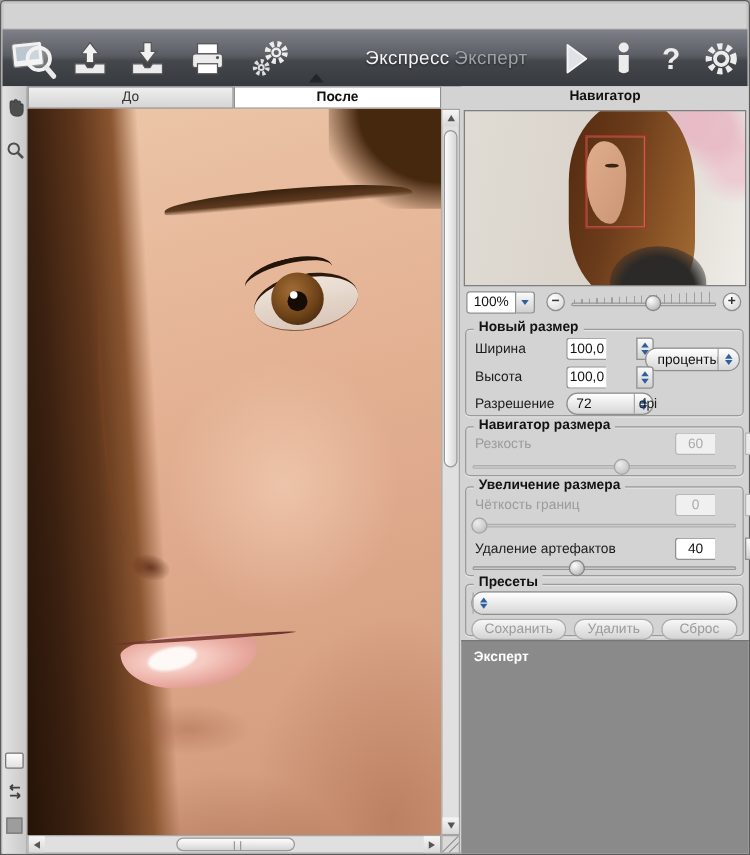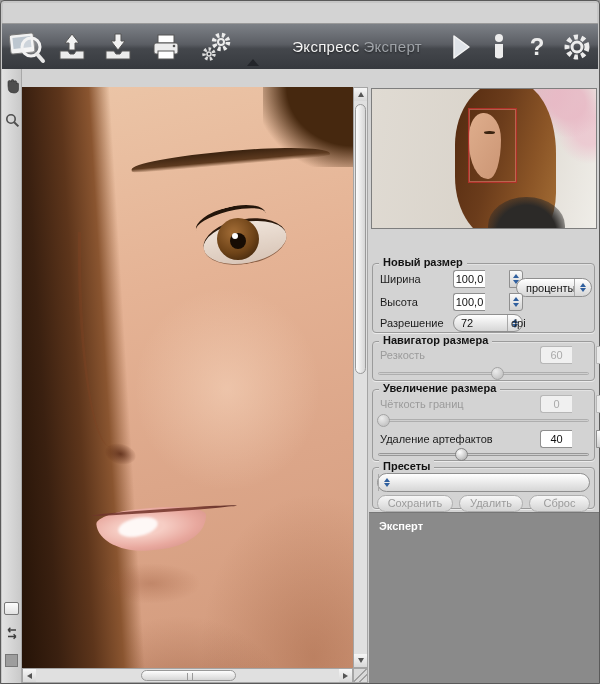--- a/index.html
+++ b/index.html
@@ -298,20 +298,24 @@
     <div class="swatch-fg"></div>
     <div class="tsi" style="bottom:41px;top:auto">
       <svg width="16" height="15" viewBox="0 0 16 15">
         <path d="M4 4 h8 M4 4 l2.4-2.2 M4 4 l2.4 2.2" fill="none" stroke="#3f3f3f" stroke-width="1.4"></path>
         <path d="M12 10.5 h-8 M12 10.5 l-2.4-2.2 M12 10.5 l-2.4 2.2" fill="none" stroke="#3f3f3f" stroke-width="1.4"></path>
       </svg>
     </div>
     <div class="swatch-bg"></div>
   </div>
 
+  <div class="tabs">
+    <div class="tab tab-before">До</div>
+    <div class="tab tab-after">После</div>
+  </div>
 
   <div class="viewport">
     <div class="photo-main">
       <div class="white-wedge"></div>
       <div class="hair-left"></div>
       <div class="hair-tr"></div>
       <div class="brow"></div>
       <div class="eye">
         <div class="sclera"></div>
         <div class="iris"></div>
@@ -346,29 +350,45 @@
       </div>
     <div class="hthumb"></div>
     <div class="sb-arrow" style="right:0;top:0">
         <div class="arr arr-right"></div>
       </div>
   </div>
   <div class="corner"></div>
 
   <div class="panel">
 
+    <div class="nav-title">Навигатор</div>
 
     <div class="thumb">
       <div class="t-hair"></div>
       <div class="t-face"></div>
       <div class="t-eye"></div>
       <div class="t-dark"></div>
       <div class="t-frame"></div>
     </div>
 
+    <div class="zoomrow">
+      <div class="zcombo">
+        <div class="zval">100%</div>
+        <div class="zbtn">
+            <div class="tri-down"></div>
+          </div>
+      </div>
+      <div class="roundbtn" style="left:68px">−</div>
+      <div class="navslider">
+        <div class="ticks"></div>
+        <div class="strack"></div>
+        <div class="shandle" style="left:57%"></div>
+      </div>
+      <div class="roundbtn" style="left:209px">+</div>
+    </div>
 
     <div class="group" style="top:194px;height:70px">
       <div class="gtitle">Новый размер</div>
       <div class="lbl" style="left:7px;top:9px">Ширина</div>
       <div class="spinfield" style="left:80px;top:6px">
         <div class="val">100,0</div>
         <div class="sbtn">
             <div class="tri-up"></div>
             <div class="tri-down"></div>
           </div>

